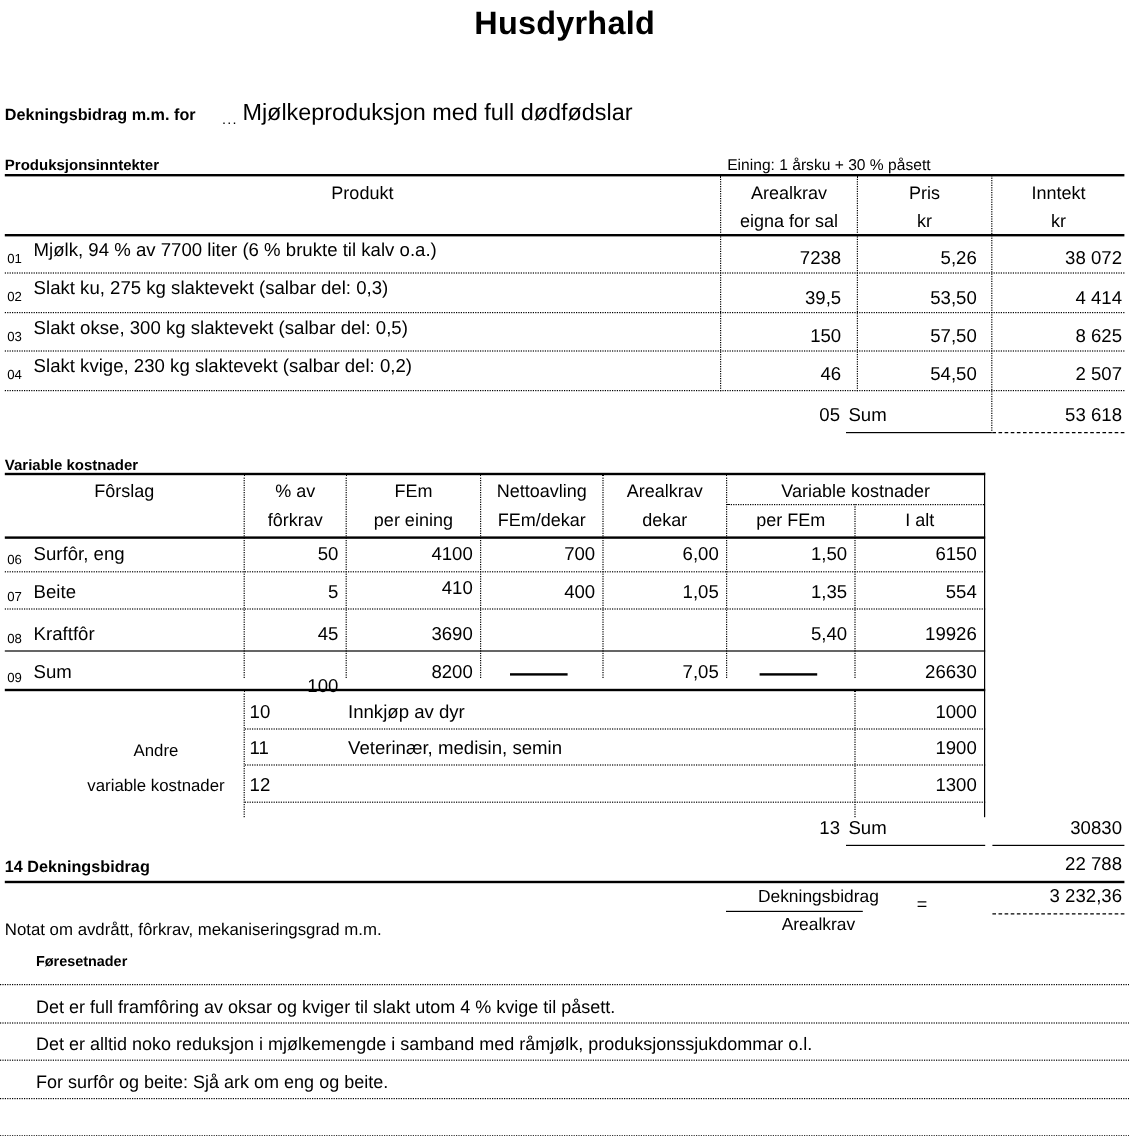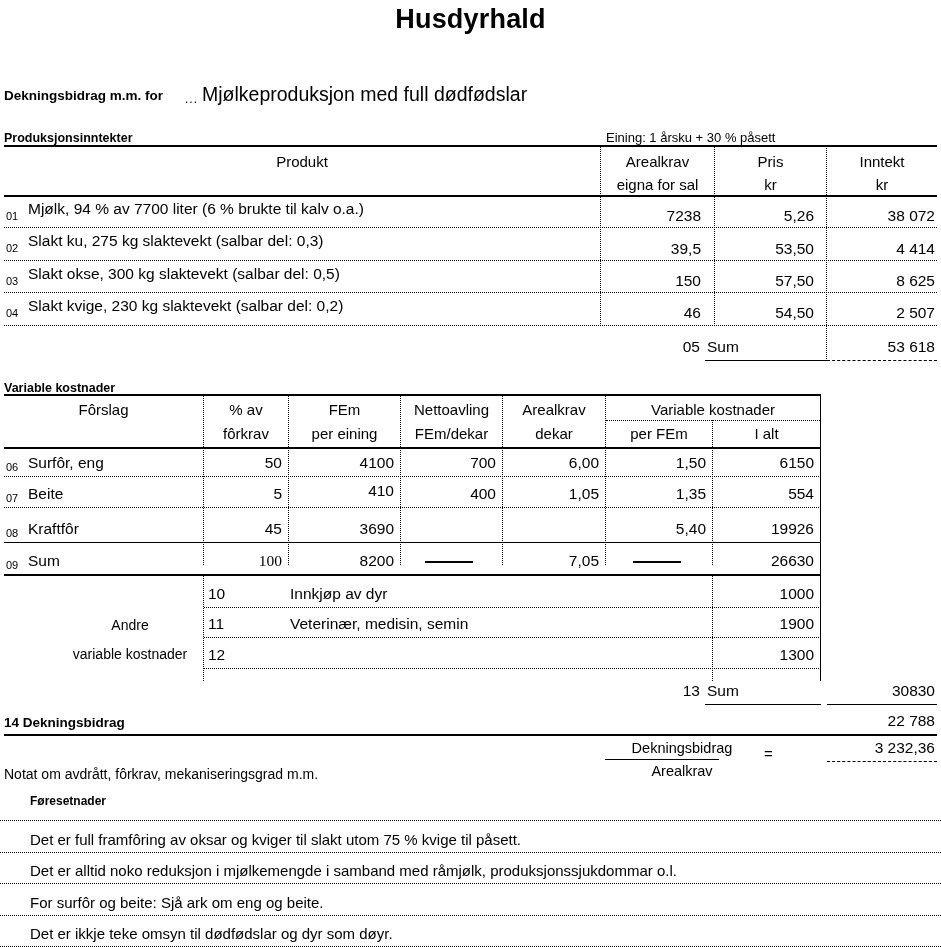--- a/index.html
+++ b/index.html
@@ -239,21 +239,21 @@
   <div class="cell num t-right" style="left:204px; top:520px; width:78px;">45</div>
   <div class="cell num t-right" style="left:289px; top:520px; width:105px;">3690</div>
   <div class="cell num t-right" style="left:401px; top:520px; width:95px;"></div>
   <div class="cell num t-right" style="left:503px; top:520px; width:96px;"></div>
   <div class="cell num t-right" style="left:606px; top:520px; width:100px;">5,40</div>
   <div class="cell num t-right" style="left:713px; top:520px; width:101px;">19926</div>
   <div class="rule" style="left:4px; top:542px; width:817px;"></div>
 
   <div class="rownum" style="left:6px; top:559px;">09</div>
   <div class="cell num" style="left:28px; top:552px;">Sum</div>
-  <div class="cell num t-right" style="left:204px; top:552px; width:78px;font-family:Liberation Serif, serif;">100</div>
+  <div class="cell num t-right" style="left:204px; top:564px; width:78px;">100</div>
   <div class="cell num t-right" style="left:289px; top:552px; width:105px;">8200</div>
   <div class="rule" style="left:425px; top:561px; width:48px; height:2.4px;"></div>
   <div class="cell num t-right" style="left:503px; top:552px; width:96px;">7,05</div>
   <div class="rule" style="left:633px; top:561px; width:48px; height:2.4px;"></div>
   <div class="cell num t-right" style="left:713px; top:552px; width:101px;">26630</div>
   <div class="rule thick" style="left:4px; top:574px; width:817px;"></div>
 
   <div class="cell t-center" style="left:40px; top:617px; width:180px; font-size:14px;">Andre</div>
   <div class="cell t-center" style="left:25px; top:646px; width:210px; font-size:14px;">variable kostnader</div>
 
@@ -289,25 +289,24 @@
   <div class="abs frac-bot" style="left:602px; top:763px; width:160px;">Arealkrav</div>
   <div class="abs eqsign" style="left:764px; top:745px;">=</div>
   <div class="cell num t-right" style="left:827px; top:739px; width:108px;">3 232,36</div>
   <div class="hdash" style="left:827px; top:761px; width:110px;"></div>
 
   <div class="abs notat" style="left:4px; top:766px;">Notat om avdrått, fôrkrav, mekaniseringsgrad m.m.</div>
 
   <div class="abs fores-title" style="left:30px; top:794px;">Føresetnader</div>
   <div class="hdot" style="left:0px; top:820px; width:941px;"></div>
 
-  <div class="abs fores-line" style="left:30px; top:831px;">Det er full framfôring av oksar og kviger til slakt utom 75 % kvige til påsett.</div>
+  <div class="abs fores-line" style="left:30px; top:831px;">Det er full framfôring av oksar og kviger til slakt utom 4 % kvige til påsett.</div>
   <div class="hdot" style="left:0px; top:852px; width:941px;"></div>
 
   <div class="abs fores-line" style="left:30px; top:862px;">Det er alltid noko reduksjon i mjølkemengde i samband med råmjølk, produksjonssjukdommar o.l.</div>
   <div class="hdot" style="left:0px; top:883px; width:941px;"></div>
 
   <div class="abs fores-line" style="left:30px; top:894px;">For surfôr og beite: Sjå ark om eng og beite.</div>
   <div class="hdot" style="left:0px; top:915px; width:941px;"></div>
 
-  <div class="abs fores-line" style="left:30px; top:925px;">Det er ikkje teke omsyn til dødfødslar og dyr som døyr.</div>
   <div class="hdot" style="left:0px; top:946px; width:941px;"></div>
 
 </div>
 
 </body></html>

